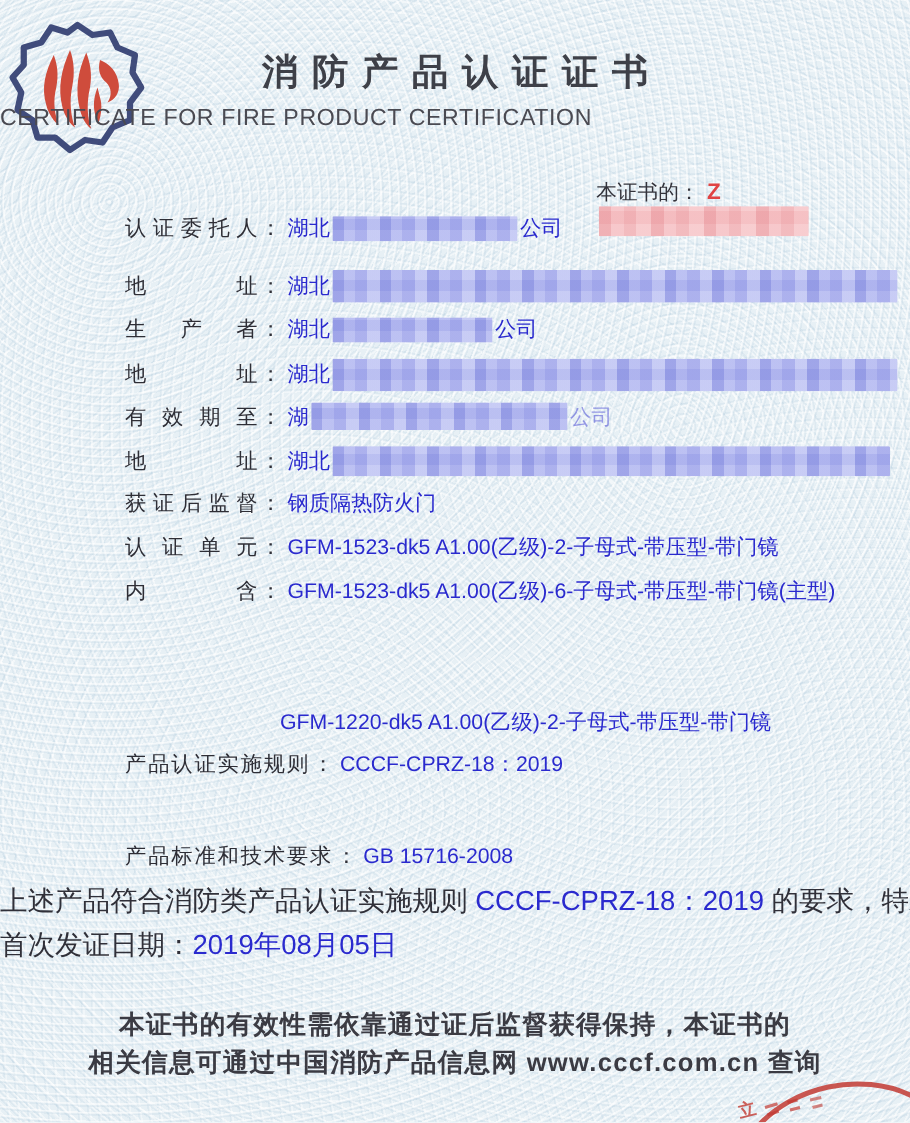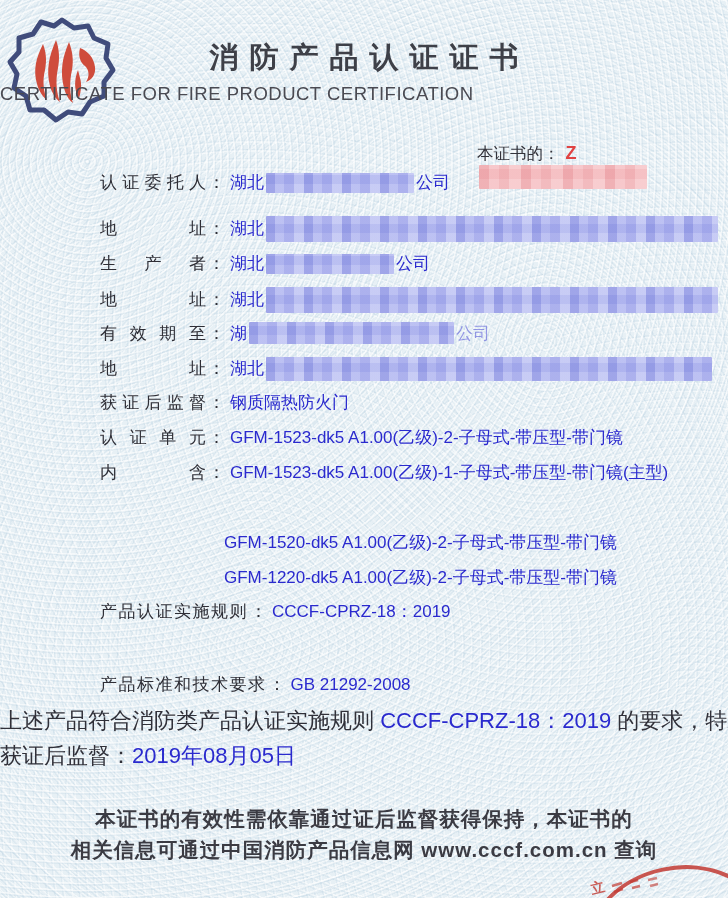--- a/index.html
+++ b/index.html
@@ -98,41 +98,40 @@
 
   <div class="row" style="top:391px">
     <span class="lbl">获证后监督</span><span class="colon">：</span><span class="val">钢质隔热防火门</span>
   </div>
 
   <div class="row" style="top:426px">
     <span class="lbl">认证单元</span><span class="colon">：</span><span class="val">GFM-1523-dk5 A1.00(乙级)-2-子母式-带压型-带门镜</span>
   </div>
 
   <div class="row" style="top:461px">
-    <span class="lbl">内含</span><span class="colon">：</span><span class="val">GFM-1523-dk5 A1.00(乙级)-1-子母式-带压型-带门镜(主型)</span>
+    <span class="lbl">内含</span><span class="colon">：</span><span class="val">GFM-1523-dk5 A1.00(乙级)-6-子母式-带压型-带门镜(主型)</span>
   </div>
 
-  <div class="indent-val" style="top:531px">GFM-1520-dk5 A1.00(乙级)-2-子母式-带压型-带门镜</div>
   <div class="indent-val" style="top:566px">GFM-1220-dk5 A1.00(乙级)-2-子母式-带压型-带门镜</div>
 
   <div class="row" style="top:600px">
     <span class="lbl wide">产品认证实施规则</span><span class="colon">：</span><span class="val">CCCF-CPRZ-18：2019</span>
   </div>
 
 
   <div class="row" style="top:673px">
-    <span class="lbl wide">产品标准和技术要求</span><span class="colon">：</span><span class="val">GB 21292-2008</span>
+    <span class="lbl wide">产品标准和技术要求</span><span class="colon">：</span><span class="val">GB 15716-2008</span>
   </div>
 
   <div class="center-line" style="top:706px">
     <span>上述产品符合消防类产品认证实施规则 </span><span class="blue">CCCF-CPRZ-18：2019</span><span> 的要求，特发此证</span>
   </div>
 
   <div class="center-line" style="top:741px">
-    <span>获证后监督：</span><span class="blue">2019年08月05日</span>
+    <span>首次发证日期：</span><span class="blue">2019年08月05日</span>
   </div>
 
 
   <div class="bold-line" style="top:805px">本证书的有效性需依靠通过证后监督获得保持，本证书的</div>
   <div class="bold-line" style="top:836px">相关信息可通过中国消防产品信息网 www.cccf.com.cn 查询</div>
 
   <svg class="seal" width="150" height="56" viewBox="0 0 150 56">
     <ellipse cx="100" cy="100" rx="92" ry="74" transform="rotate(-12 100 100)" fill="none" stroke="#c23a32" stroke-width="4" opacity=".85"></ellipse>
     <text x="14" y="52" font-size="14" fill="#c23a32" transform="rotate(-14 14 52)" font-weight="bold" opacity=".8">立</text>
     <path d="M34 44 l10 -3 M36 50 l9 -3 M52 40 l8 -2 M54 46 l8 -2" stroke="#c23a32" stroke-width="2.5" opacity=".7"></path>

